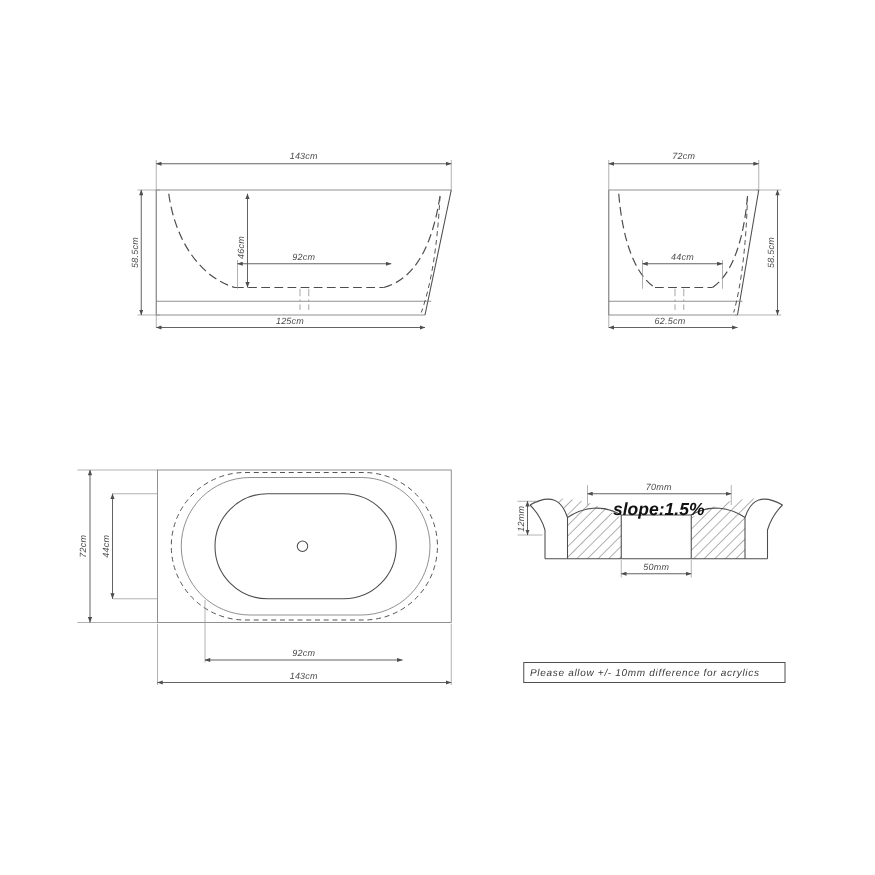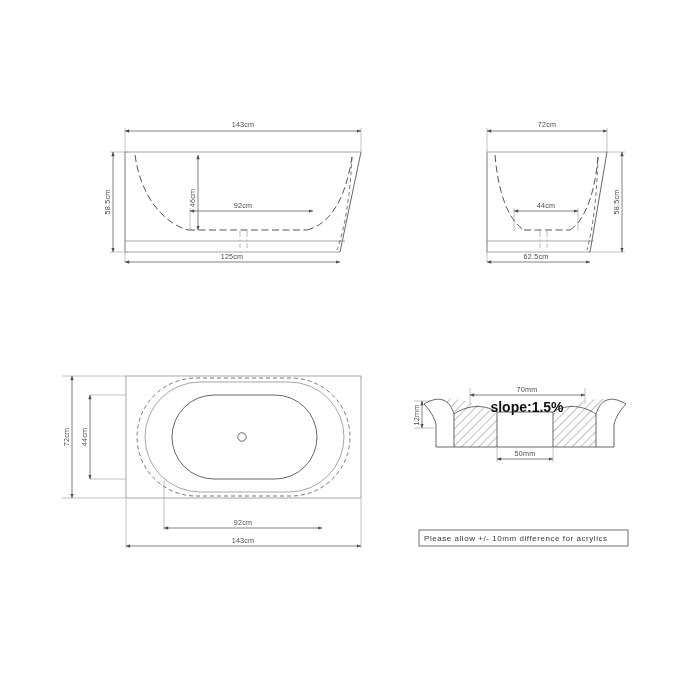--- a/index.html
+++ b/index.html
@@ -12,20 +12,21 @@
     height: 700px;
     overflow: hidden;
     font-family: "Liberation Sans", sans-serif;
     color: #3a3a3a;
   }
   #sheet {
     position: relative;
     width: 681px;
     height: 700px;
     background: #ffffff;
+    font-style: italic;
   }
   #sheet svg {
     position: absolute;
     top: 0;
     left: 0;
     width: 700px;
     height: 700px;
     display: block;
   }
   text {

